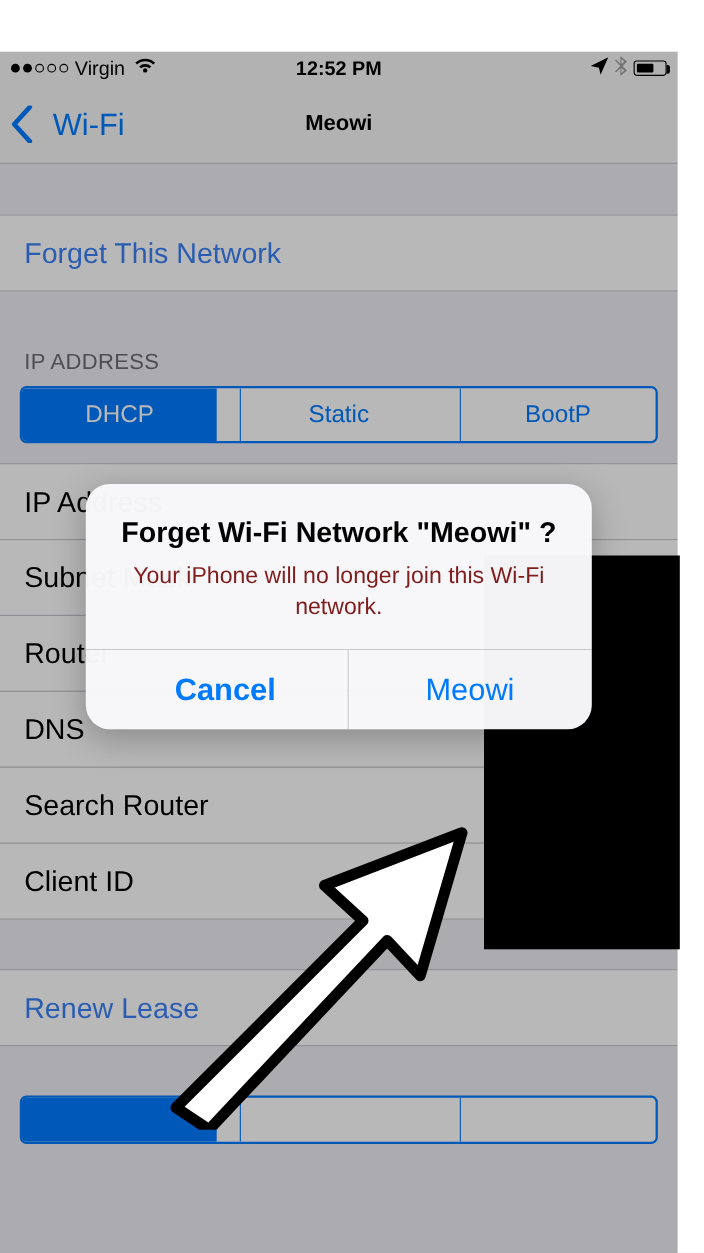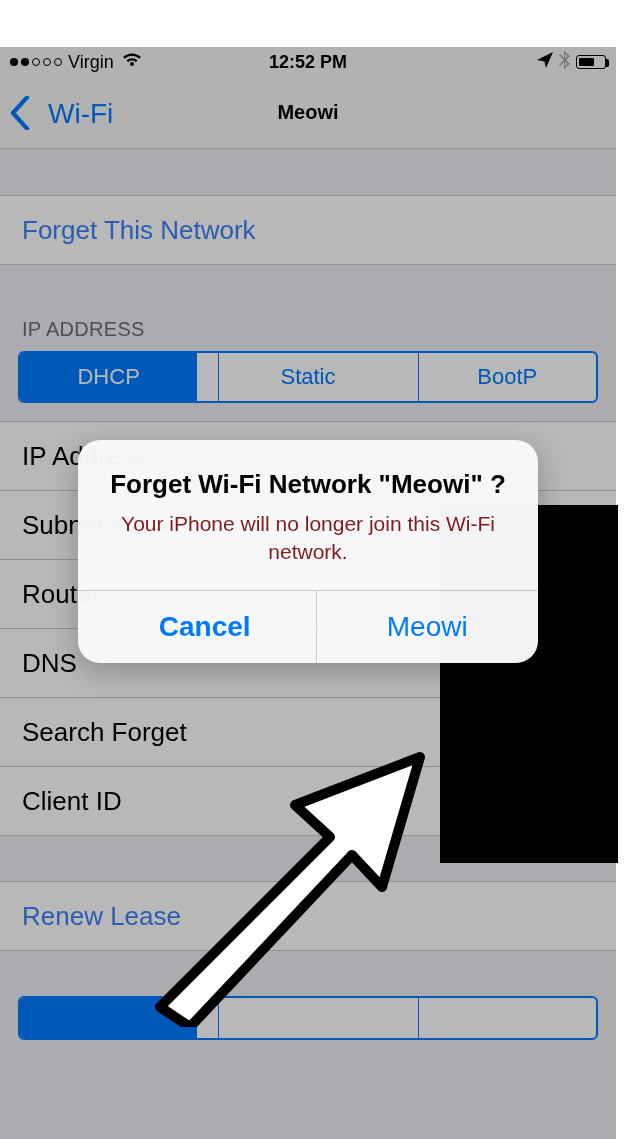--- a/index.html
+++ b/index.html
@@ -128,21 +128,21 @@
     </div>
   <div class="cell">
       <span>Router</span>
       <span class="value"></span>
     </div>
   <div class="cell">
       <span>DNS</span>
       <span class="value"></span>
     </div>
   <div class="cell">
-      <span>Search Forget</span>
+      <span>Search Router</span>
       <span class="value"></span>
     </div>
   <div class="cell">
       <span>Client ID</span>
       <span class="value"></span>
     </div>
 
   <div class="spacer"></div>
 
   <div class="cell blue">

